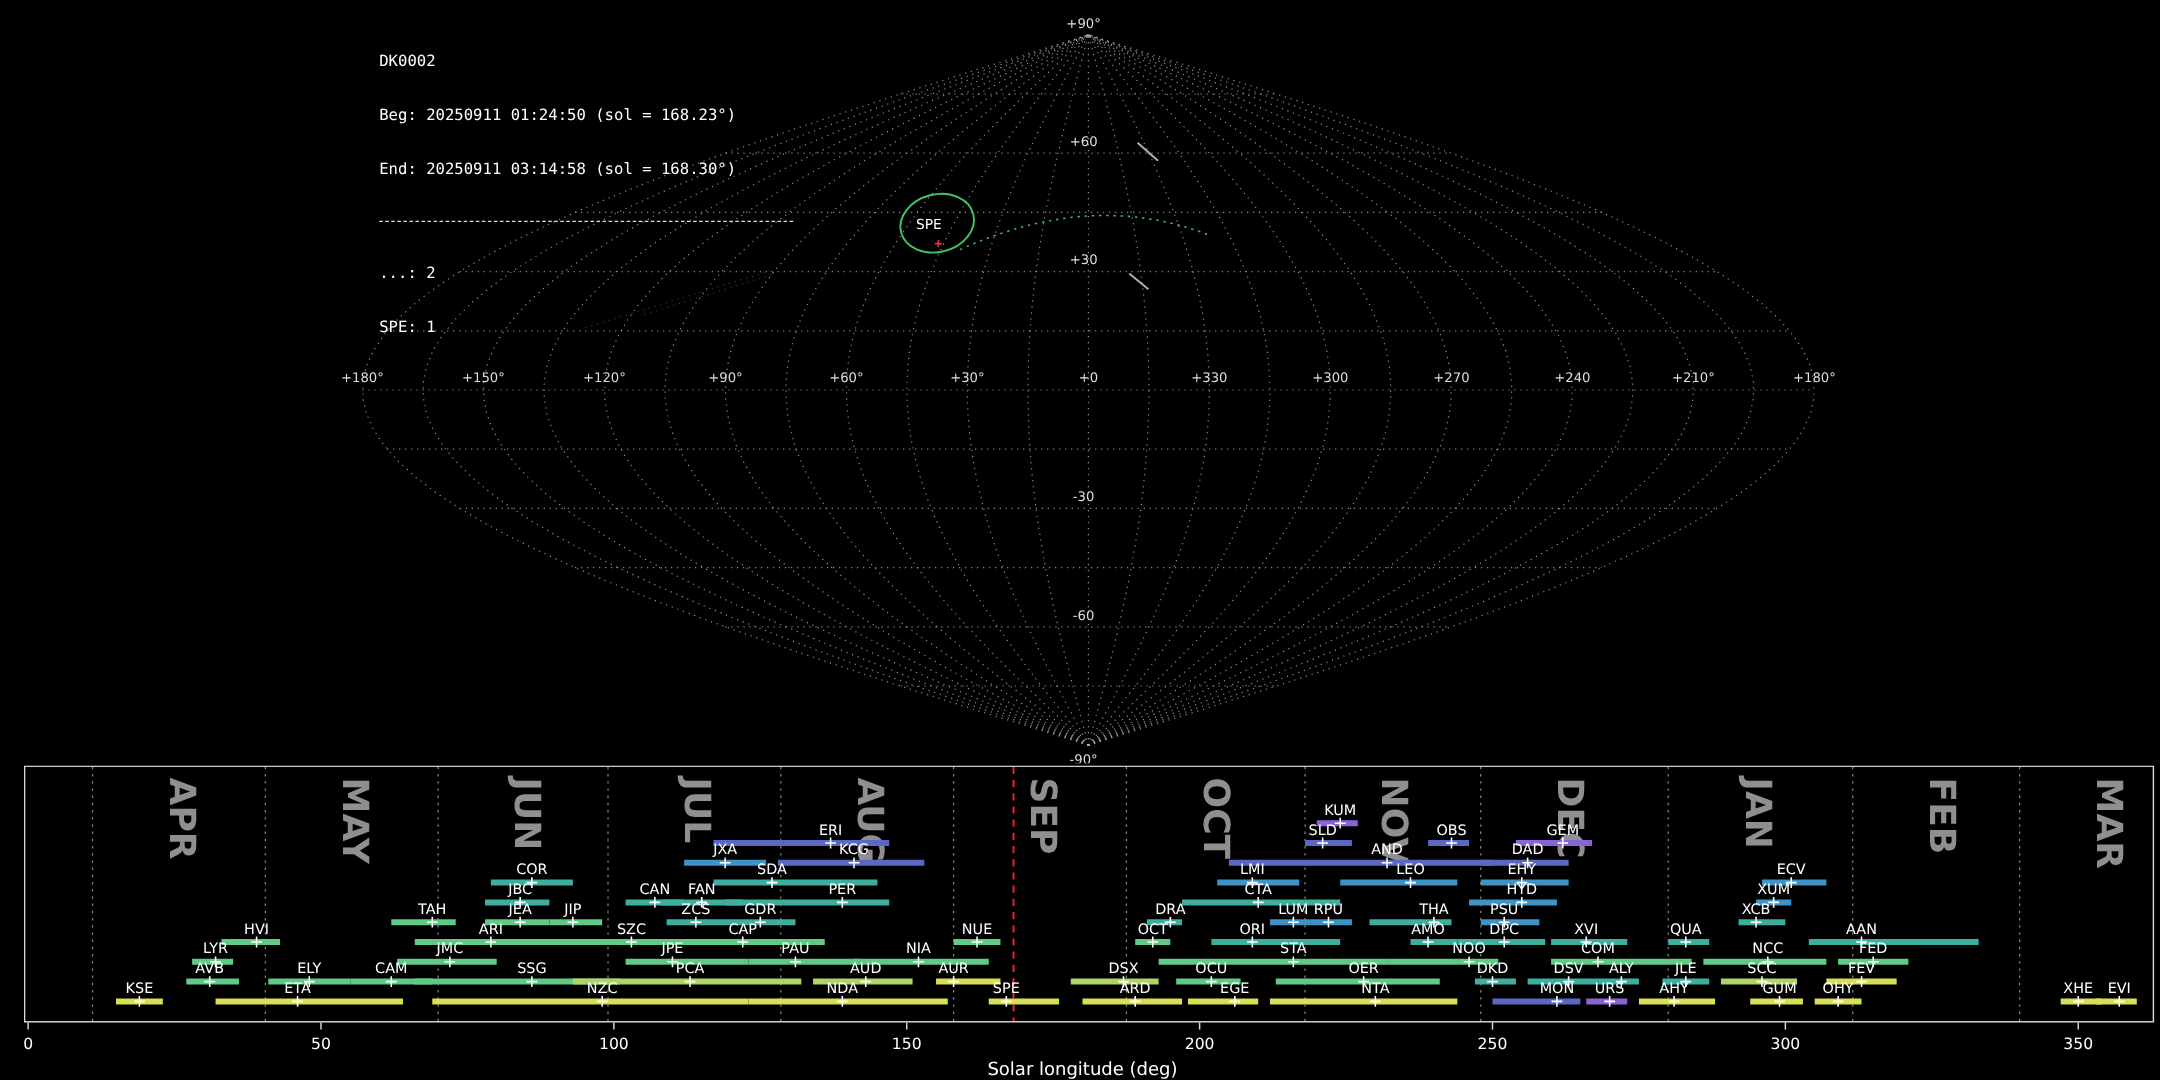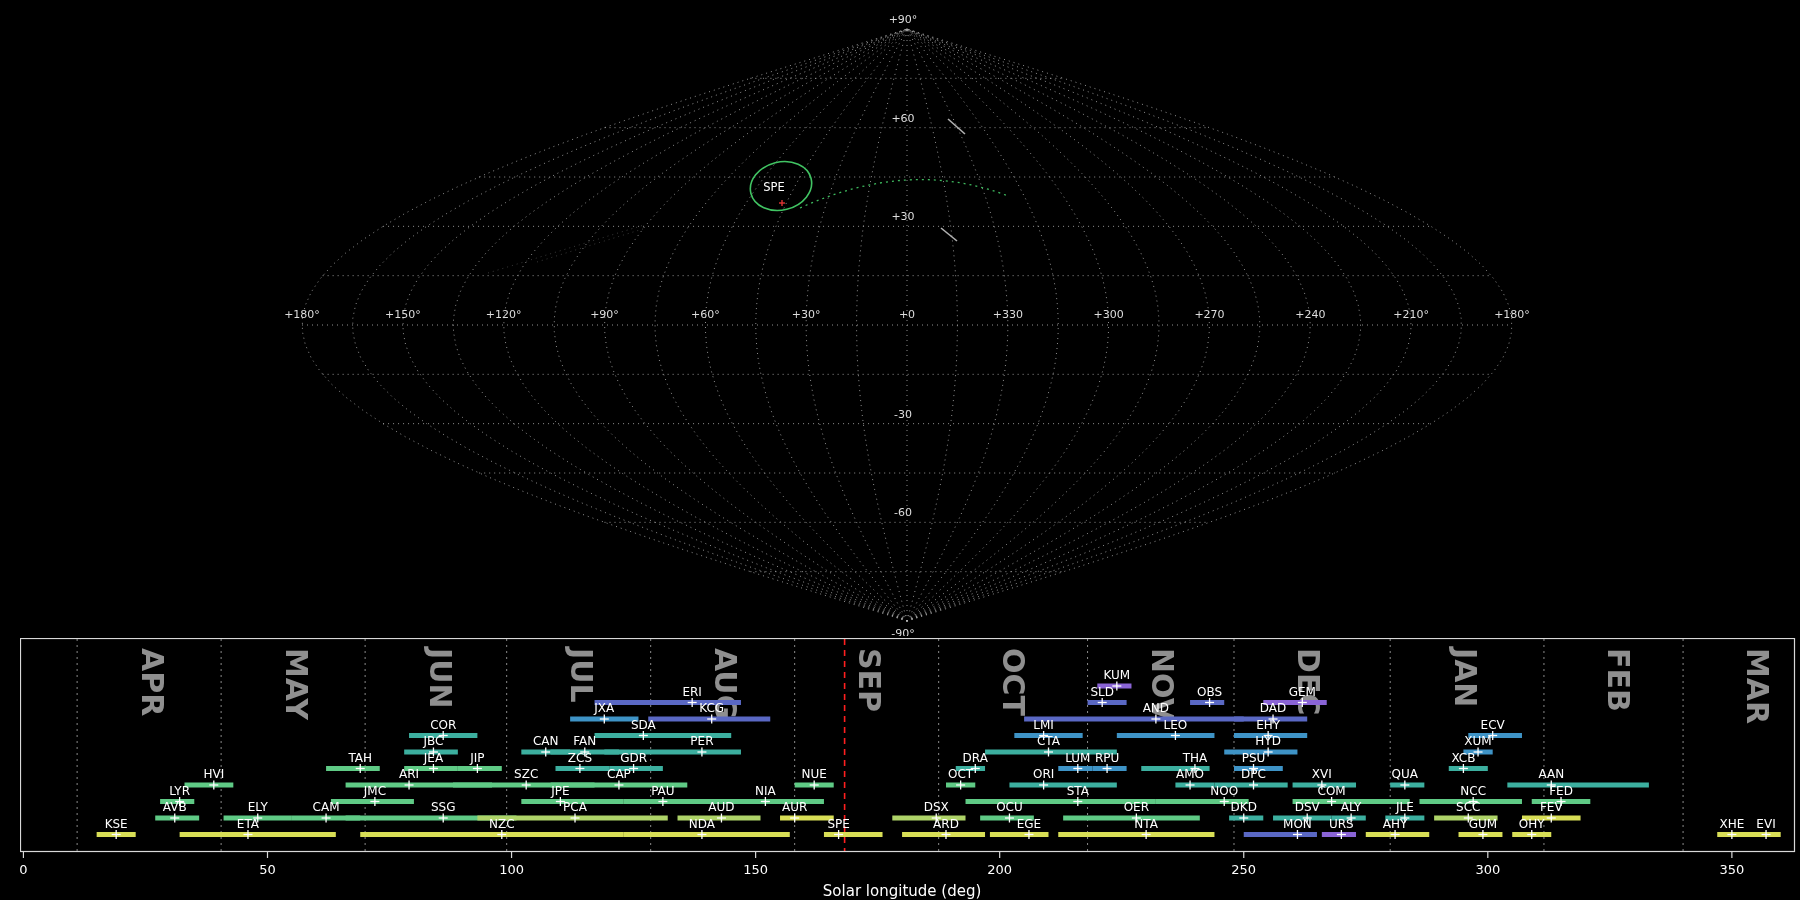--- a/index.html
+++ b/index.html
@@ -75,20 +75,28 @@
       <path d="M 537,262 L 646,228" stroke="#ffffff" opacity="0.22" stroke-dasharray="1 4" stroke-width="1" fill="none"></path>
       <line x1="948" y1="119" x2="965" y2="134" stroke="#d0d0d0" stroke-width="1.6" opacity="0.85"></line>
       <line x1="941" y1="228" x2="957" y2="241" stroke="#d0d0d0" stroke-width="1.6" opacity="0.85"></line>
       <path d="M 800,208 Q 910,158 1008,196" stroke="#41c463" stroke-dasharray="2 4" stroke-width="1.3" fill="none" opacity="0.95"></path>
       <ellipse cx="781" cy="186" rx="31" ry="24" fill="none" stroke="#41c463" stroke-width="1.6" transform="rotate(-14 781 186)"></ellipse>
       <text x="774" y="191" fill="#fff" font-size="11.5" text-anchor="middle">SPE</text>
       <line x1="779" y1="203" x2="785" y2="203" stroke="#e03434" stroke-width="1.4"></line>
       <line x1="782" y1="200" x2="782" y2="206" stroke="#e03434" stroke-width="1.4"></line>
     </svg>
 
+  <div id="info">
+    <div>DK0002</div>
+    <div>Beg: 20250911 01:24:50 (sol = 168.23°)</div>
+    <div>End: 20250911 03:14:58 (sol = 168.30°)</div>
+    <div class="sep"></div>
+    <div>...: 2</div>
+    <div>SPE: 1</div>
+  </div>
 
   <svg id="chart" style="position:absolute;left:20px;top:638px;" width="1780" height="262" viewBox="0 0 1780 262">
       <line x1="57.12286029817779" y1="1" x2="57.12286029817779" y2="213" stroke="#8a8a8a" stroke-width="1" stroke-dasharray="2 4"></line>
       <text x="121.55577029265596" y="10" fill="#8f8f8f" font-size="30" font-weight="bold" transform="rotate(90 121.55577029265596 10)">APR</text>
       <line x1="201.12065157371615" y1="1" x2="201.12065157371615" y2="213" stroke="#8a8a8a" stroke-width="1" stroke-dasharray="2 4"></line>
       <text x="265.5535615681943" y="10" fill="#8f8f8f" font-size="30" font-weight="bold" transform="rotate(90 265.5535615681943 10)">MAY</text>
       <line x1="345.11844284925445" y1="1" x2="345.11844284925445" y2="213" stroke="#8a8a8a" stroke-width="1" stroke-dasharray="2 4"></line>
       <text x="409.5513528437326" y="10" fill="#8f8f8f" font-size="30" font-weight="bold" transform="rotate(90 409.5513528437326 10)">JUN</text>
       <line x1="486.6755935946989" y1="1" x2="486.6755935946989" y2="213" stroke="#8a8a8a" stroke-width="1" stroke-dasharray="2 4"></line>
       <text x="551.1085035891771" y="10" fill="#8f8f8f" font-size="30" font-weight="bold" transform="rotate(90 551.1085035891771 10)">JUL</text>

